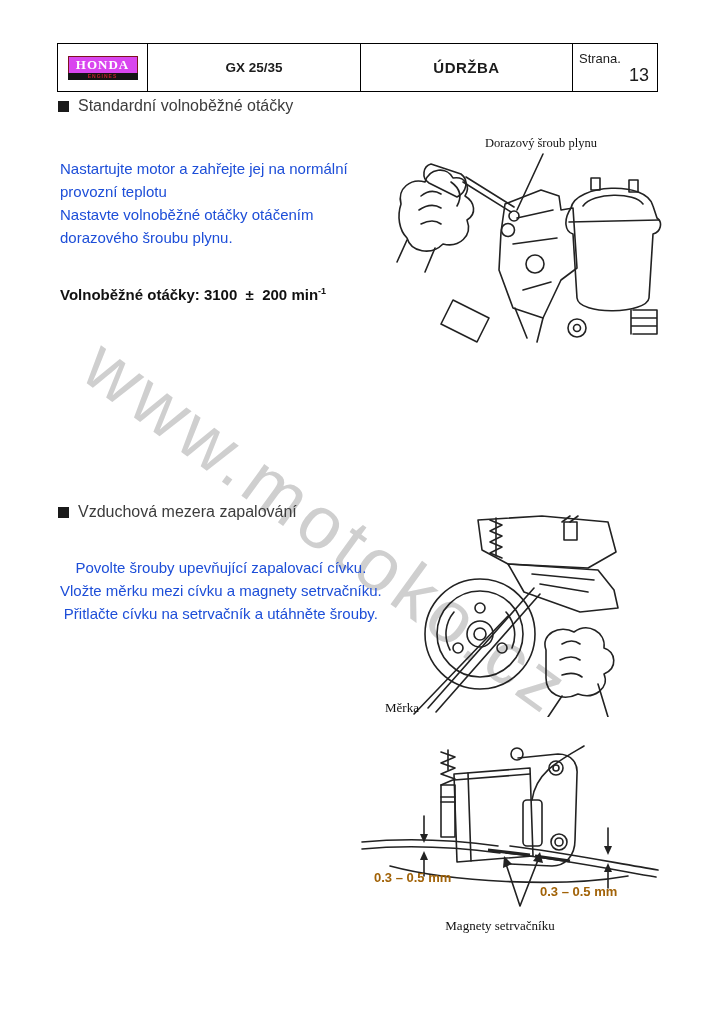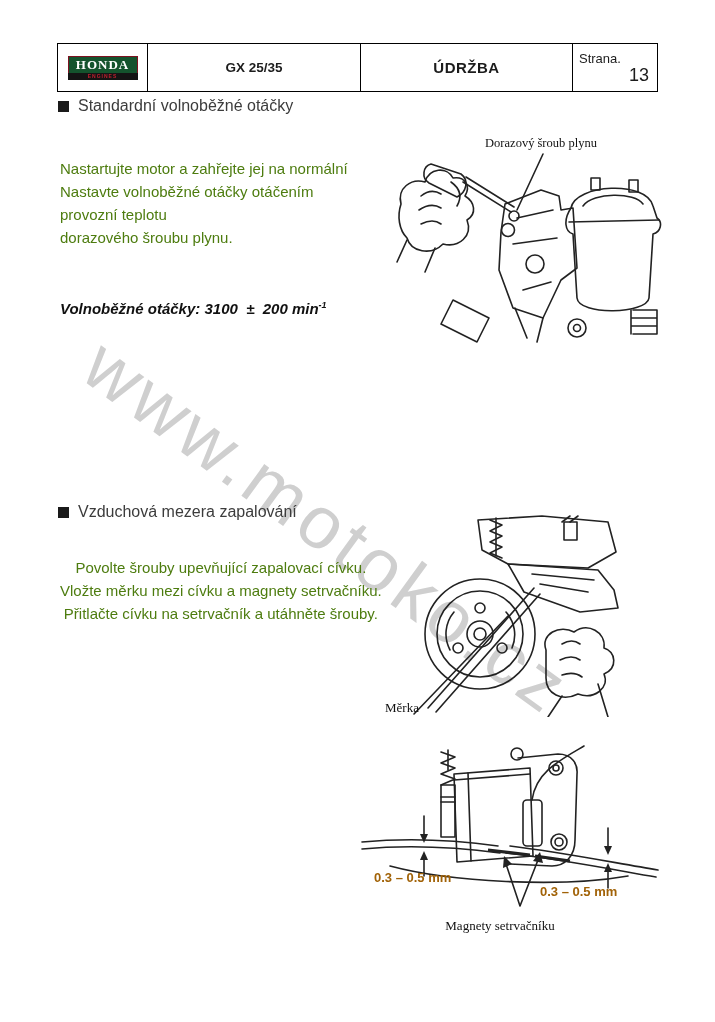--- a/index.html
+++ b/index.html
@@ -15,36 +15,36 @@
   .c-logo{width:90px;border-right:1.6px solid #000;align-items:center;}
   .c-title{width:213px;border-right:1.6px solid #000;align-items:center;text-align:center;}
   .c-udrzba{width:212px;border-right:1.6px solid #000;align-items:center;}
   .c-page{width:82px;padding:3px 6px;justify-content:flex-start;}
   .title1,.title2{font-weight:bold;font-size:13.5px;line-height:17px;}
   .udrzba{font-weight:bold;font-size:15px;letter-spacing:0.5px;}
   .strana{font-size:13px;line-height:15px;}
   .pagenum{font-size:18px;text-align:right;line-height:18px;}
   
   .logo{width:70px;}
-  .logo-red{background:#14532d;color:#fff;font-family:"Liberation Serif",serif;font-weight:bold;
+  .logo-red{background:#d946ef;color:#fff;font-family:"Liberation Serif",serif;font-weight:bold;
             font-size:13px;letter-spacing:1px;text-align:center;line-height:16px;height:16px;
             border:1px solid #7d1220;border-bottom:none;}
   .logo-black{background:#141414;height:7px;display:flex;align-items:center;justify-content:center;}
   .logo-black span{color:#c01f2f;font-size:5px;letter-spacing:1px;line-height:5px;font-weight:bold;}
   
   .heading{position:absolute;font-size:16px;color:#3c3c3c;z-index:2;display:flex;align-items:center;gap:9px;}
   .sq{width:11px;height:11px;background:#1a1a1a;display:inline-block;flex:none;}
   .h1{left:58px;top:97px;}
   .h2{left:58px;top:503px;}
   
-  .body{position:absolute;font-size:15px;line-height:23px;z-index:2;color:#4d7c0f;}
+  .body{position:absolute;font-size:15px;line-height:23px;z-index:2;color:#1d4ed8;}
   .b1{left:60px;top:157px;}
   .b2{left:60px;top:556px;text-align:center;}
   .spec{position:absolute;font-weight:bold;font-size:15px;z-index:2;white-space:pre-wrap;color:#111;}
-  .s1{left:60px;top:300px;font-style:italic;}
+  .s1{left:60px;top:286px;}
   .s2{left:60px;top:662px;}
   sup.inv{font-size:9px;vertical-align:6px;}
   
   .figcap{font-family:"Liberation Serif",serif;font-size:12.5px;color:#111;}
   .fig1cap{position:absolute;left:416px;top:136px;width:250px;text-align:center;z-index:2;}
   .fig1{position:absolute;left:395px;top:152px;z-index:1;}
   .fig2{position:absolute;left:412px;top:512px;z-index:1;}
   .merka{position:absolute;left:385px;top:700px;font-size:13px;z-index:2;}
   .fig3{position:absolute;left:360px;top:742px;width:302px;z-index:1;}
   .gaplabel{position:absolute;font-weight:bold;font-size:13px;white-space:nowrap;color:#a16207;}
@@ -84,22 +84,22 @@
     </div>
   </div>
 
   <div class="heading h1">
     <span class="sq"></span>
     <span>Standardní volnoběžné otáčky</span>
   </div>
 
   <div class="body b1">
     <div>Nastartujte motor a zahřejte jej na normální</div>
+    <div>provozní teplotu</div>
     <div>Nastavte volnoběžné otáčky otáčením</div>
-    <div>provozní teplotu</div>
     <div>dorazového šroubu plynu.</div>
   </div>
 
   <div class="spec s1"><span>Volnoběžné otáčky: 3100  ±  200 min</span><sup class="inv">-1</sup></div>
 
   <div class="figcap fig1cap">Dorazový šroub plynu</div>
 
   <svg class="fig1" width="268" height="195" viewBox="0 0 268 195">
     <g class="line">
       <line x1="148" y1="2" x2="122" y2="58"></line>

